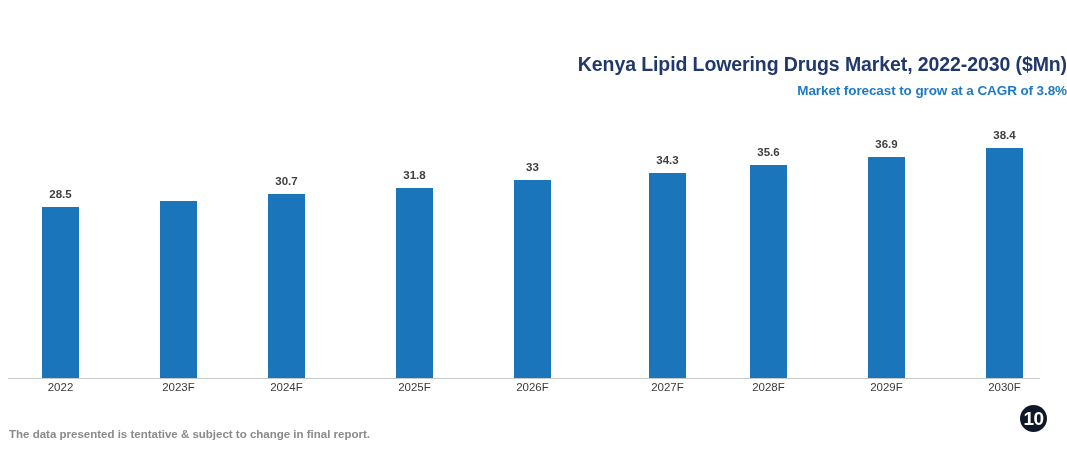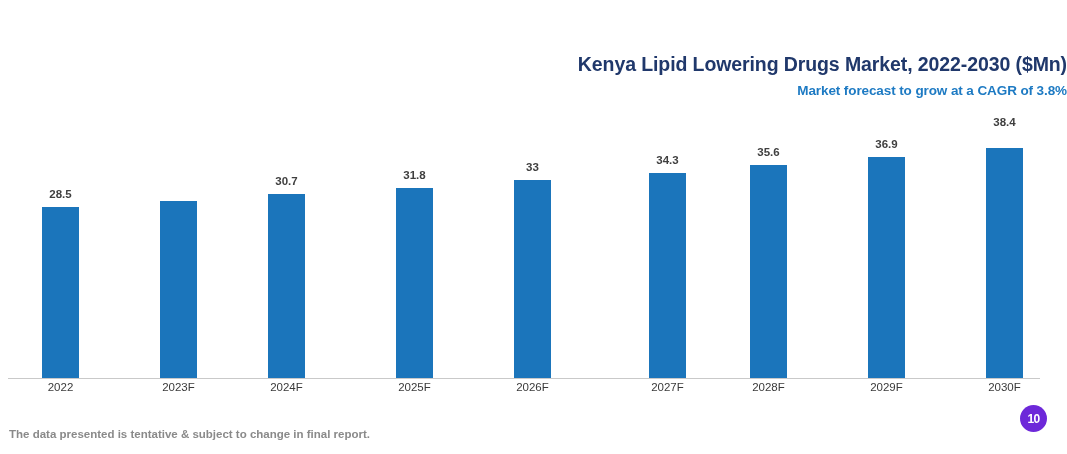--- a/index.html
+++ b/index.html
@@ -111,23 +111,23 @@
     font-size: 27px;
     font-weight: bold;
     color: #0d0d0d;
     letter-spacing: -1.1px;
     line-height: 1;
   }
   .logo-badge {
     width: 27px;
     height: 27px;
     border-radius: 50%;
-    background: #6d28d9;
+    background: #0f172a;
     color: #ffffff;
-    font-size: 12px;
+    font-size: 19px;
     font-weight: bold;
     display: flex;
     align-items: center;
     justify-content: center;
     letter-spacing: -0.6px;
   }
 </style>
 </head>
 <body>
 
@@ -183,21 +183,21 @@
       <div class="cat-label" style="color: rgb(58, 58, 58);">2028F</div>
     </div>
 
     <div class="bar-slot" style="left: 828px;">
       <div class="bar-value" style="top: 137.984px; color: rgb(63, 63, 63);">36.9</div>
       <div class="bar" style="height: 221.016px; background: rgb(27, 117, 187);"></div>
       <div class="cat-label" style="color: rgb(58, 58, 58);">2029F</div>
     </div>
 
     <div class="bar-slot" style="left: 946px;">
-      <div class="bar-value" style="top: 116px; color: rgb(63, 63, 63);">38.4</div>
+      <div class="bar-value" style="top: 129px; color: rgb(63, 63, 63);">38.4</div>
       <div class="bar" style="height: 230px; background: rgb(27, 117, 187);"></div>
       <div class="cat-label" style="color: rgb(58, 58, 58);">2030F</div>
     </div>
   </div>
 
   <div class="disclaimer" style="color: rgb(138, 138, 138);">The data presented is tentative &amp; subject to change in final report.</div>
 
   <div class="logo">
     <span class="logo-badge">10</span>
   </div>

